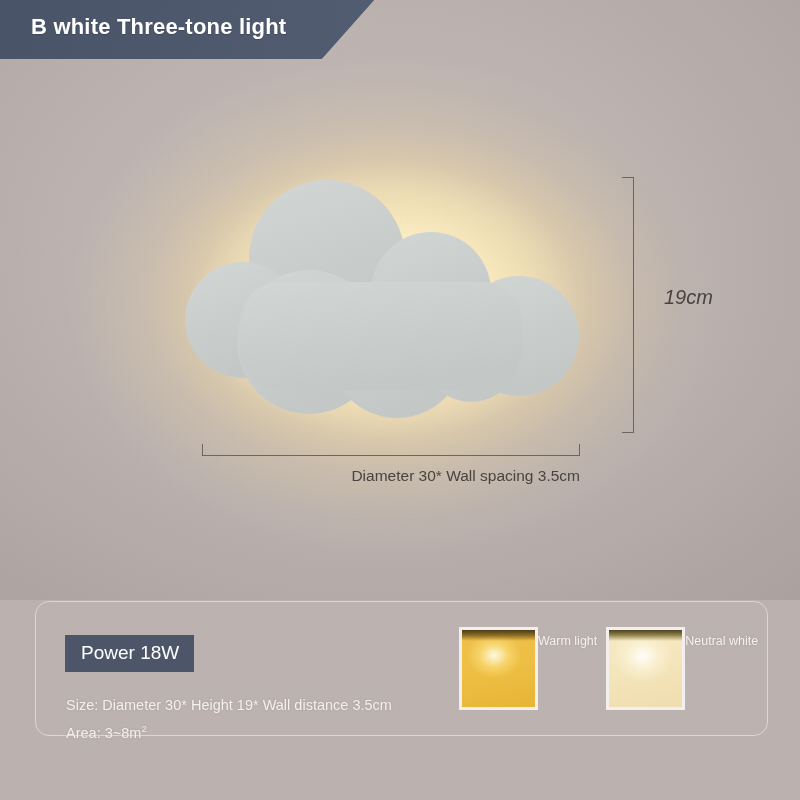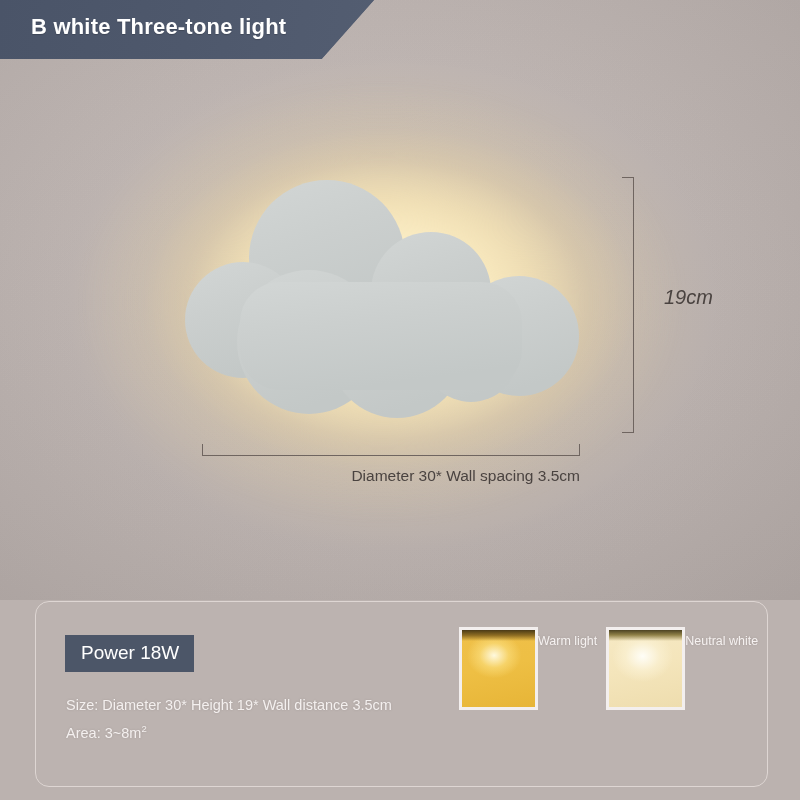--- a/index.html
+++ b/index.html
@@ -156,21 +156,21 @@
     font-size: 20px;
     color: #4a4340;
     white-space: nowrap;
     font-style: italic;
   }
 
   
   .info-panel {
     position: absolute;
     left: 35px; top: 601px;
-    width: 733px; height: 186px;
+    width: 733px; height: 135px;
     border: 1.4px solid #ded6d3;
     border-radius: 14px;
     background: rgba(255,255,255,0.015);
   }
 
   .power-badge {
     position: absolute;
     left: 29px; top: 33px;
     padding: 7px 15px 8px 16px;
     background: #4c5668;

